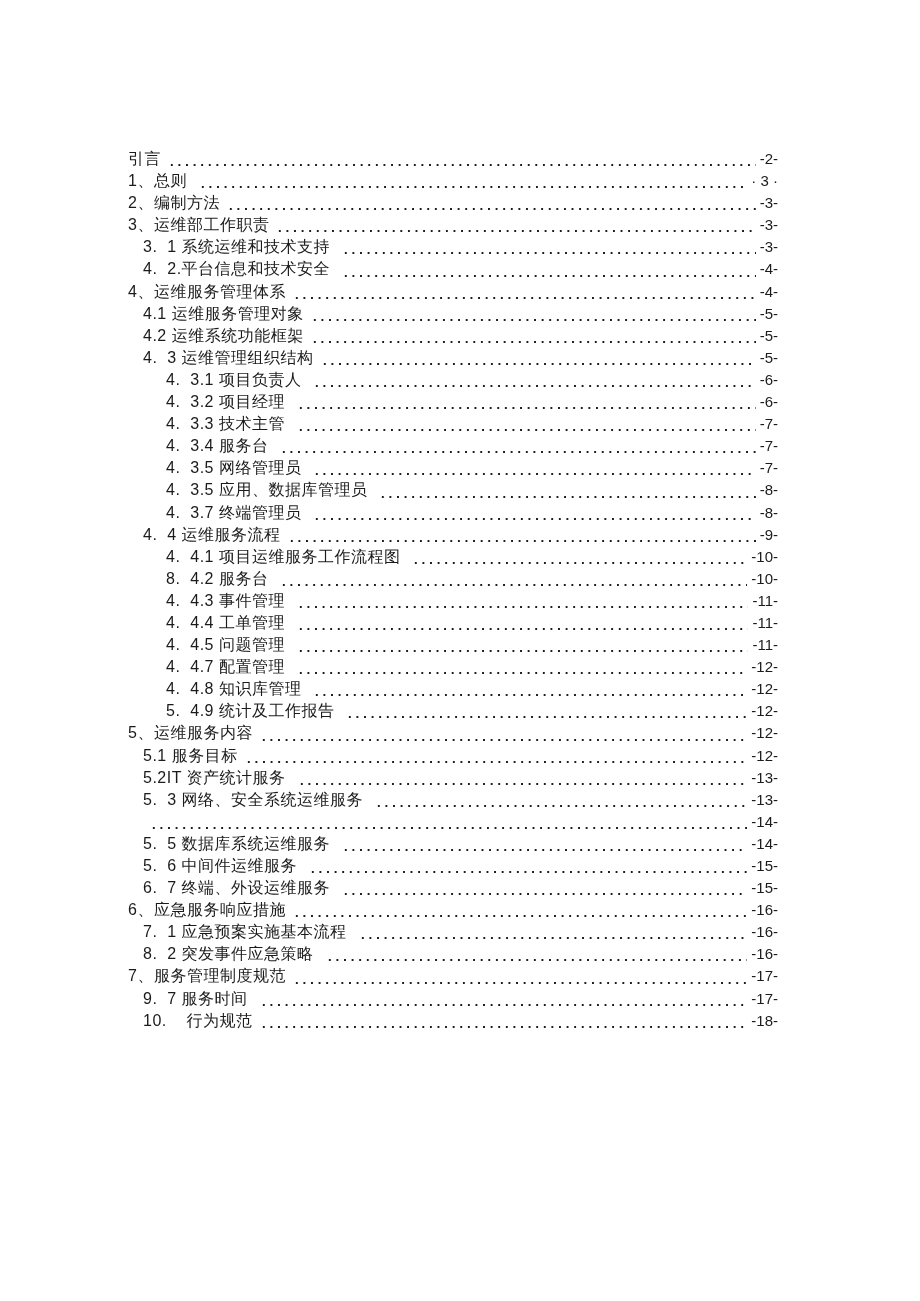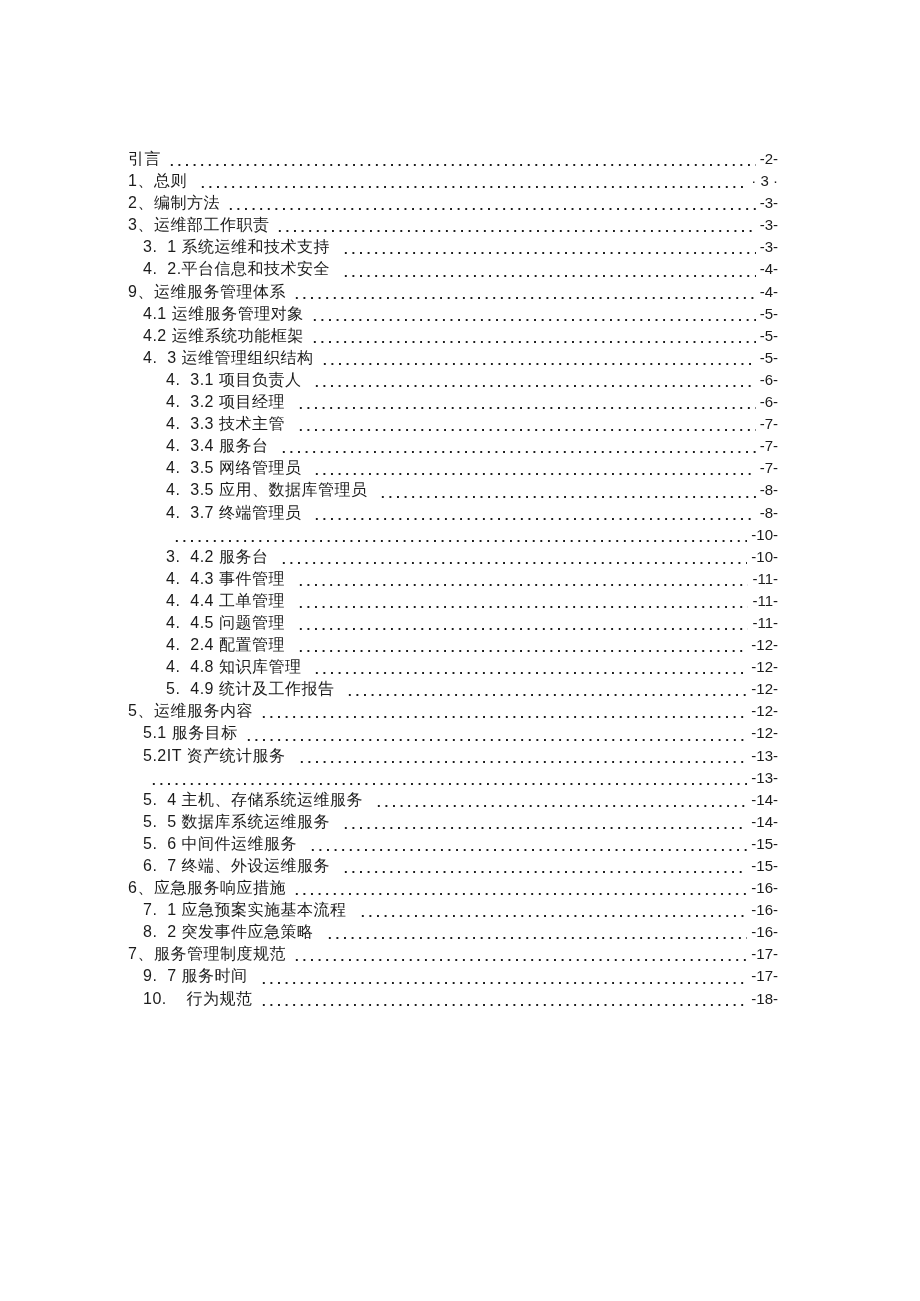--- a/index.html
+++ b/index.html
@@ -83,21 +83,21 @@
         <span class="toc-label">3.  1 系统运维和技术支持 </span>
         <span class="toc-leader"></span>
         <span class="toc-page-num">-3-</span>
       </div>
       <div class="toc-row lvl1">
         <span class="toc-label">4.  2.平台信息和技术安全 </span>
         <span class="toc-leader"></span>
         <span class="toc-page-num">-4-</span>
       </div>
       <div class="toc-row lvl0">
-        <span class="toc-label">9、运维服务管理体系</span>
+        <span class="toc-label">4、运维服务管理体系</span>
         <span class="toc-leader"></span>
         <span class="toc-page-num">-4-</span>
       </div>
       <div class="toc-row lvl1">
         <span class="toc-label">4.1 运维服务管理对象</span>
         <span class="toc-leader"></span>
         <span class="toc-page-num">-5-</span>
       </div>
       <div class="toc-row lvl1">
         <span class="toc-label">4.2 运维系统功能框架</span>
@@ -137,46 +137,52 @@
       <div class="toc-row lvl2">
         <span class="toc-label">4.  3.5 应用、数据库管理员 </span>
         <span class="toc-leader"></span>
         <span class="toc-page-num">-8-</span>
       </div>
       <div class="toc-row lvl2">
         <span class="toc-label">4.  3.7 终端管理员 </span>
         <span class="toc-leader"></span>
         <span class="toc-page-num">-8-</span>
       </div>
-      <div class="toc-row lvl2">
+      <div class="toc-row lvl1">
+        <span class="toc-label">4.  4 运维服务流程</span>
+        <span class="toc-leader"></span>
+        <span class="toc-page-num">-9-</span>
+      </div>
+      <div class="toc-row lvl2">
+        <span class="toc-label">4.  4.1 项目运维服务工作流程图 </span>
         <span class="toc-leader"></span>
         <span class="toc-page-num">-10-</span>
       </div>
       <div class="toc-row lvl2">
-        <span class="toc-label">3.  4.2 服务台 </span>
+        <span class="toc-label">8.  4.2 服务台 </span>
         <span class="toc-leader"></span>
         <span class="toc-page-num">-10-</span>
       </div>
       <div class="toc-row lvl2">
         <span class="toc-label">4.  4.3 事件管理 </span>
         <span class="toc-leader"></span>
         <span class="toc-page-num">-11-</span>
       </div>
       <div class="toc-row lvl2">
         <span class="toc-label">4.  4.4 工单管理 </span>
         <span class="toc-leader"></span>
         <span class="toc-page-num">-11-</span>
       </div>
       <div class="toc-row lvl2">
         <span class="toc-label">4.  4.5 问题管理 </span>
         <span class="toc-leader"></span>
         <span class="toc-page-num">-11-</span>
       </div>
       <div class="toc-row lvl2">
-        <span class="toc-label">4.  2.4 配置管理 </span>
+        <span class="toc-label">4.  4.7 配置管理 </span>
         <span class="toc-leader"></span>
         <span class="toc-page-num">-12-</span>
       </div>
       <div class="toc-row lvl2">
         <span class="toc-label">4.  4.8 知识库管理 </span>
         <span class="toc-leader"></span>
         <span class="toc-page-num">-12-</span>
       </div>
       <div class="toc-row lvl2">
         <span class="toc-label">5.  4.9 统计及工作报告 </span>
@@ -192,25 +198,25 @@
         <span class="toc-label">5.1 服务目标</span>
         <span class="toc-leader"></span>
         <span class="toc-page-num">-12-</span>
       </div>
       <div class="toc-row lvl1">
         <span class="toc-label">5.2IT 资产统计服务 </span>
         <span class="toc-leader"></span>
         <span class="toc-page-num">-13-</span>
       </div>
       <div class="toc-row lvl1">
+        <span class="toc-label">5.  3 网络、安全系统运维服务 </span>
         <span class="toc-leader"></span>
         <span class="toc-page-num">-13-</span>
       </div>
       <div class="toc-row lvl1">
-        <span class="toc-label">5.  4 主机、存储系统运维服务 </span>
         <span class="toc-leader"></span>
         <span class="toc-page-num">-14-</span>
       </div>
       <div class="toc-row lvl1">
         <span class="toc-label">5.  5 数据库系统运维服务 </span>
         <span class="toc-leader"></span>
         <span class="toc-page-num">-14-</span>
       </div>
       <div class="toc-row lvl1">
         <span class="toc-label">5.  6 中间件运维服务 </span>

